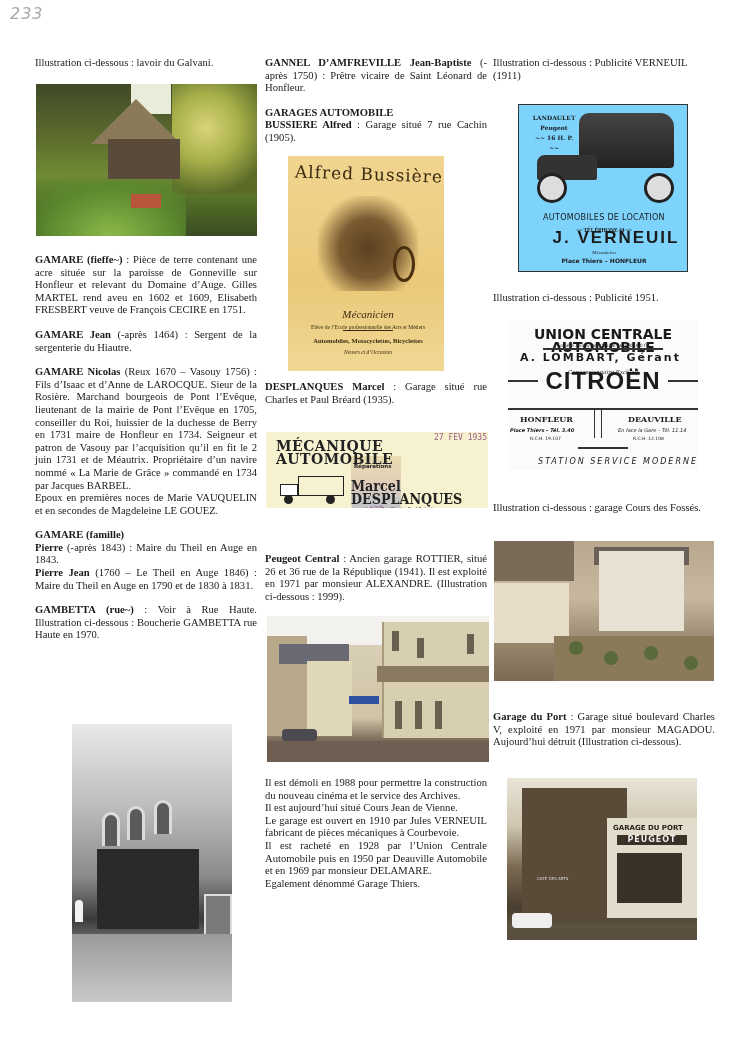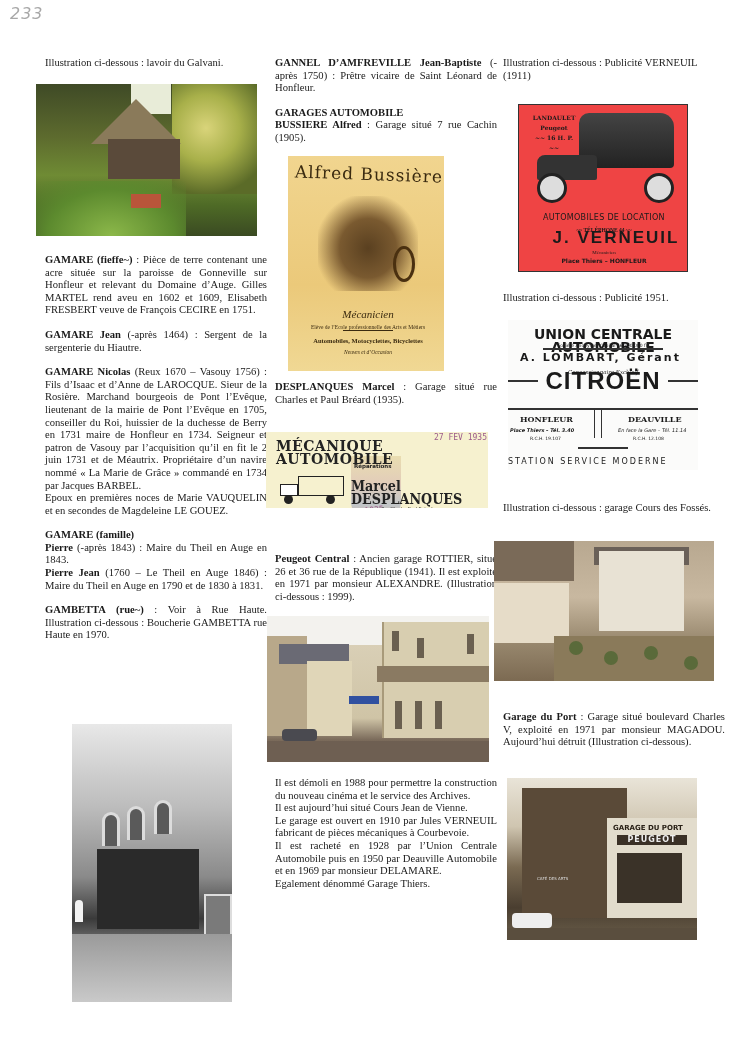--- a/index.html
+++ b/index.html
@@ -1,19 +1,19 @@
 <!DOCTYPE html>
 <html><head>
 <meta charset="utf-8">
 <style>
   * { box-sizing: border-box; margin: 0; padding: 0; }
   html, body { width: 744px; height: 1050px; background: #ffffff; overflow: hidden; }
   body { position: relative; font-family: "Liberation Serif", "DejaVu Serif", serif; color: #1a1a1a; font-size: 10.6px; line-height: 12.6px; }
   .page-num { position: absolute; left: 10px; top: 8px; font-family: "DejaVu Sans", sans-serif; font-size: 16px; color: #a8a8a8; font-style: italic; letter-spacing: 1px; }
-  .col { position: absolute; width: 222px; margin-left: 10px; }
+  .col { position: absolute; width: 222px; }
   .col-1 { left: 35px; }
   .col-2 { left: 265px; }
   .col-3 { left: 493px; }
   .p { text-align: justify; }
   .p b { font-weight: bold; }
   .gap { height: 12px; }
   .photo { position: absolute; overflow: hidden; }
 
   
   .lavoir { background: linear-gradient(180deg,#3f4a26 0%,#5d6b2e 35%,#6f8b34 60%,#4e6a26 80%,#3a4a22 100%); }
@@ -68,21 +68,21 @@
 
   
   .boucherie { background: linear-gradient(180deg,#e8e8e8 0%,#bcbcbc 30%,#8a8a8a 55%,#3a3a3a 70%,#9a9a9a 85%,#c8c8c8 100%); filter: grayscale(1); }
   .boucherie .shop { position:absolute; left:25px; top:125px; width:102px; height:80px; background:#2a2a2a; }
   .boucherie .arch { position:absolute; width:18px; height:34px; border:3px solid #dcdcdc; border-bottom:none; border-radius:9px 9px 0 0; background:#5a5a5a; }
   .boucherie .winr { position:absolute; left:132px; top:170px; width:28px; height:44px; border:2px solid #ddd; background:#7a7a7a; }
   .boucherie .street { position:absolute; left:0; top:210px; width:160px; height:78px; background: linear-gradient(180deg,#9a9a9a 0%,#d0d0d0 100%); }
   .boucherie .person { position:absolute; left:3px; top:176px; width:8px; height:22px; background:#f2f2f2; border-radius:4px 4px 0 0; }
 
   
-  .verneuil { background:#ef4444; border:1.5px solid #333; color:#1a1a1a; }
+  .verneuil { background:#7dd3fc; border:1.5px solid #333; color:#1a1a1a; }
   .verneuil .landaulet { position:absolute; left:10px; top:8px; width:50px; text-align:center; font-size:6px; font-weight:bold; line-height:10px; font-family:"DejaVu Serif", serif; }
   .verneuil .body { position:absolute; left:60px; top:8px; width:95px; height:55px; background: linear-gradient(180deg,#444 0%,#222 100%); border-radius:10px 14px 4px 4px; }
   .verneuil .hood { position:absolute; left:18px; top:50px; width:60px; height:25px; background:#333; border-radius:8px 4px 2px 2px; }
   .verneuil .wh1, .verneuil .wh2 { position:absolute; top:68px; width:30px; height:30px; border:3px solid #222; border-radius:50%; background:#ddd; }
   .verneuil .wh1 { left:18px; } .verneuil .wh2 { left:125px; }
   .verneuil .l1 { position:absolute; left:0; top:107px; width:170px; text-align:center; font-family:"DejaVu Sans", sans-serif; font-size:8px; letter-spacing:.3px; }
   .verneuil .l2 { position:absolute; left:0; top:119px; width:170px; text-align:center; font-size:5.5px; font-weight:bold; }
   .verneuil .l3 { position:absolute; left:12px; top:127px; width:170px; text-align:center; font-family:Liberation Sans, sans-serif; font-size:17px; font-weight:bold; letter-spacing:2px; }
   .verneuil .l4 { position:absolute; left:0; top:142px; width:170px; text-align:center; font-size:5px; }
   .verneuil .l5 { position:absolute; left:0; top:150px; width:170px; text-align:center; font-size:6px; font-weight:bold; font-family:"DejaVu Sans", sans-serif; }
@@ -95,21 +95,21 @@
   .citroen .conc { position:absolute; left:0; top:46px; width:190px; text-align:center; font-size:5.5px; font-style:italic; font-family:"DejaVu Serif", serif; }
   .citroen .brand { position:absolute; left:0; top:55px; width:190px; text-align:center; font-size:24px; font-weight:bold; letter-spacing:1px; font-family:Liberation Sans, sans-serif; }
   .citroen .rule { position:absolute; height:1.5px; background:#333; }
   .citroen .hon { position:absolute; left:12px; top:93px; font-size:8px; font-weight:bold; font-family:"DejaVu Serif", serif; }
   .citroen .hon2 { position:absolute; left:2px; top:104px; font-size:5px; font-style:italic; font-weight:bold; }
   .citroen .hon3 { position:absolute; left:22px; top:113px; font-size:4.5px; }
   .citroen .dea { position:absolute; left:120px; top:93px; font-size:8px; font-weight:bold; font-family:"DejaVu Serif", serif; }
   .citroen .dea2 { position:absolute; left:110px; top:104px; font-size:5px; font-style:italic; }
   .citroen .dea3 { position:absolute; left:125px; top:113px; font-size:4.5px; }
   .citroen .bars { position:absolute; left:86px; top:90px; width:8px; height:28px; border-left:1.5px solid #333; border-right:1.5px solid #333; }
-  .citroen .station { position:absolute; left:0; top:136px; width:190px; text-align:left; font-size:8px; letter-spacing:2px; }
+  .citroen .station { position:absolute; left:0; top:136px; width:190px; text-align:right; font-size:8px; letter-spacing:2px;font-style:italic; }
 
   
   .fosses { background: linear-gradient(180deg,#b8a890 0%,#c8b8a0 40%,#9a8a70 70%,#7c6a52 100%); }
   .fosses .roofA { position:absolute; left:0; top:0; width:80px; height:40px; background:#7a6a58; }
   .fosses .bldA { position:absolute; left:0; top:42px; width:75px; height:60px; background:#e6dcc8; }
   .fosses .bldB { position:absolute; left:105px; top:10px; width:85px; height:80px; background:#e8e2d4; }
   .fosses .roofB { position:absolute; left:100px; top:6px; width:95px; height:18px; background:#6a6058; }
   .fosses .park { position:absolute; left:60px; top:95px; width:160px; height:45px; background:#8a7a5a; }
   .fosses .tree { position:absolute; width:14px; height:14px; border-radius:50%; background:#5a6a3a; }
 

